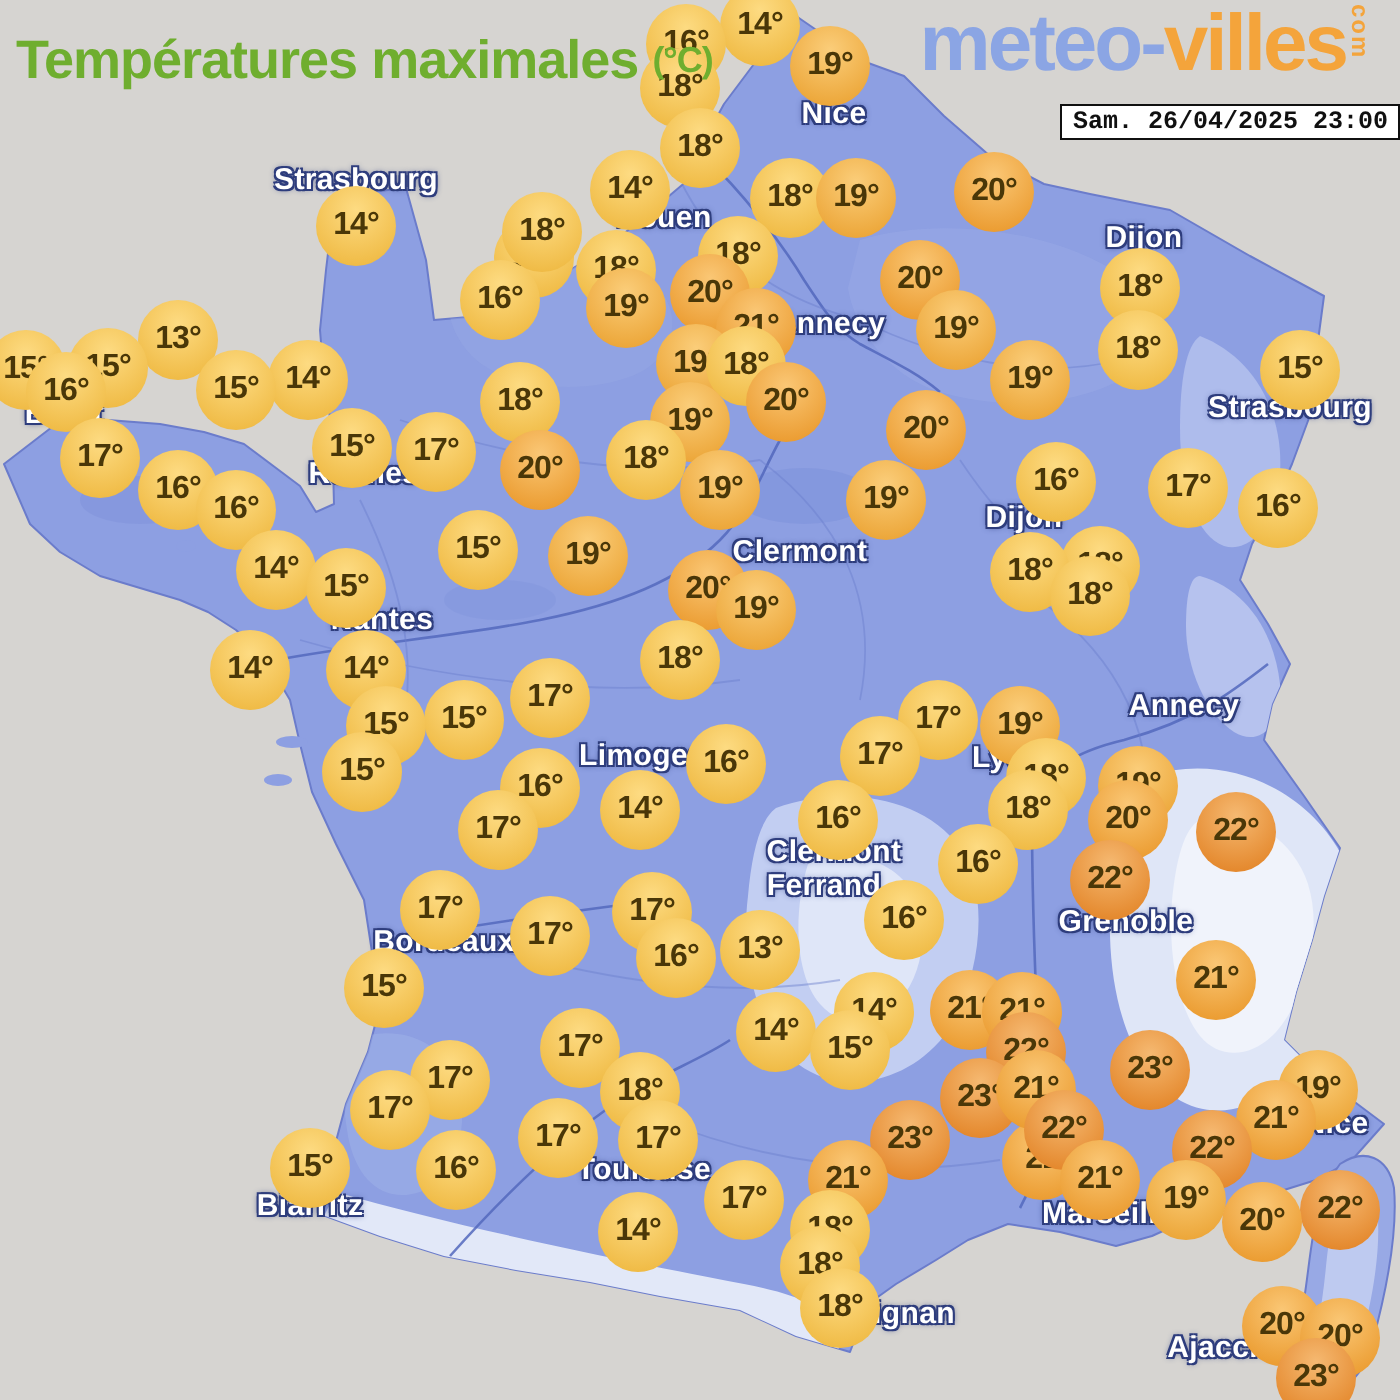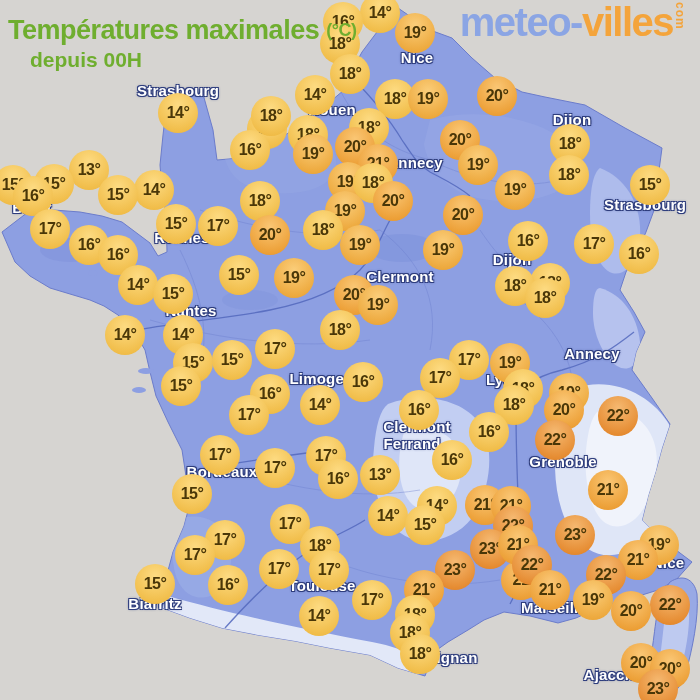--- a/index.html
+++ b/index.html
@@ -270,21 +270,21 @@
       <div class="bubble" style="left: 641px; top: 663px; background-color: rgb(247, 166, 55);">20°</div>
       <div class="bubble" style="left: 670px; top: 669px; background-color: rgb(247, 166, 55);">20°</div>
       <div class="bubble" style="left: 658px; top: 689px; background-color: rgb(239, 143, 49);">23°</div>
     </div>
 
   <div class="title-block">
     <div class="title-line">
       <span>Températures maximales</span>
       <span class="title-unit">(°C)</span>
     </div>
-    <div class="subtitle">depuis 00H</div>
   </div>
 
   <div class="logo">
     <span class="p-blue">meteo-</span><span class="p-orange">villes</span><span class="p-com">com</span>
   </div>
 
+  <div class="datebox">Sam. 26/04/2025 23:00</div>
 
 </div>
 
 </body></html>

